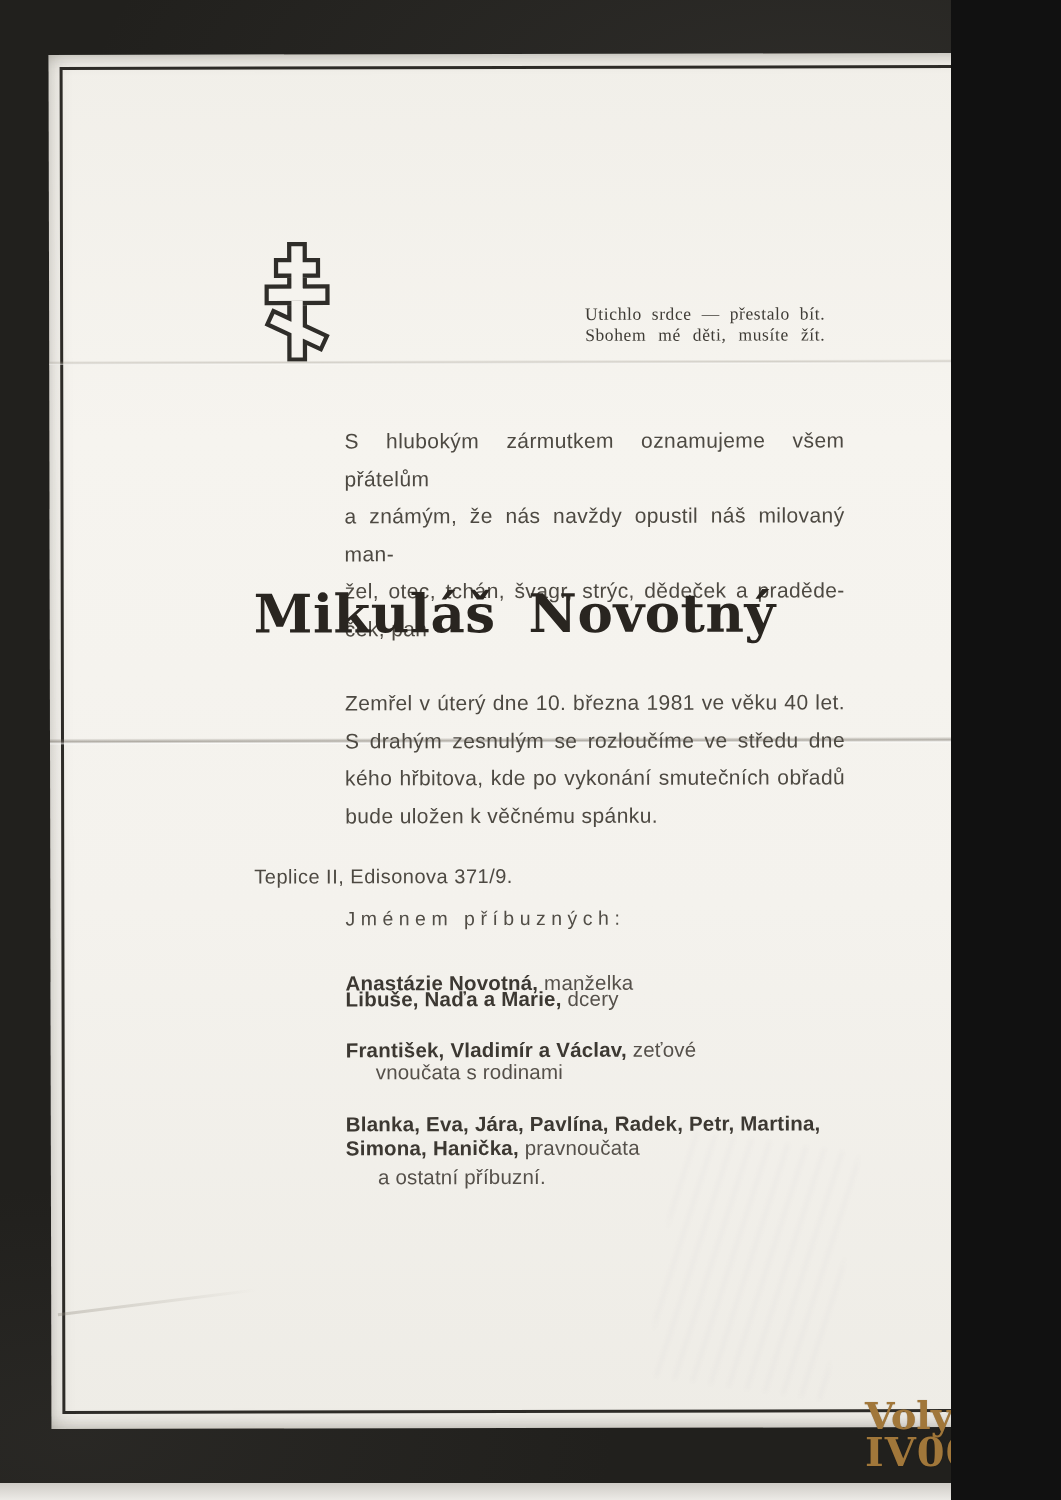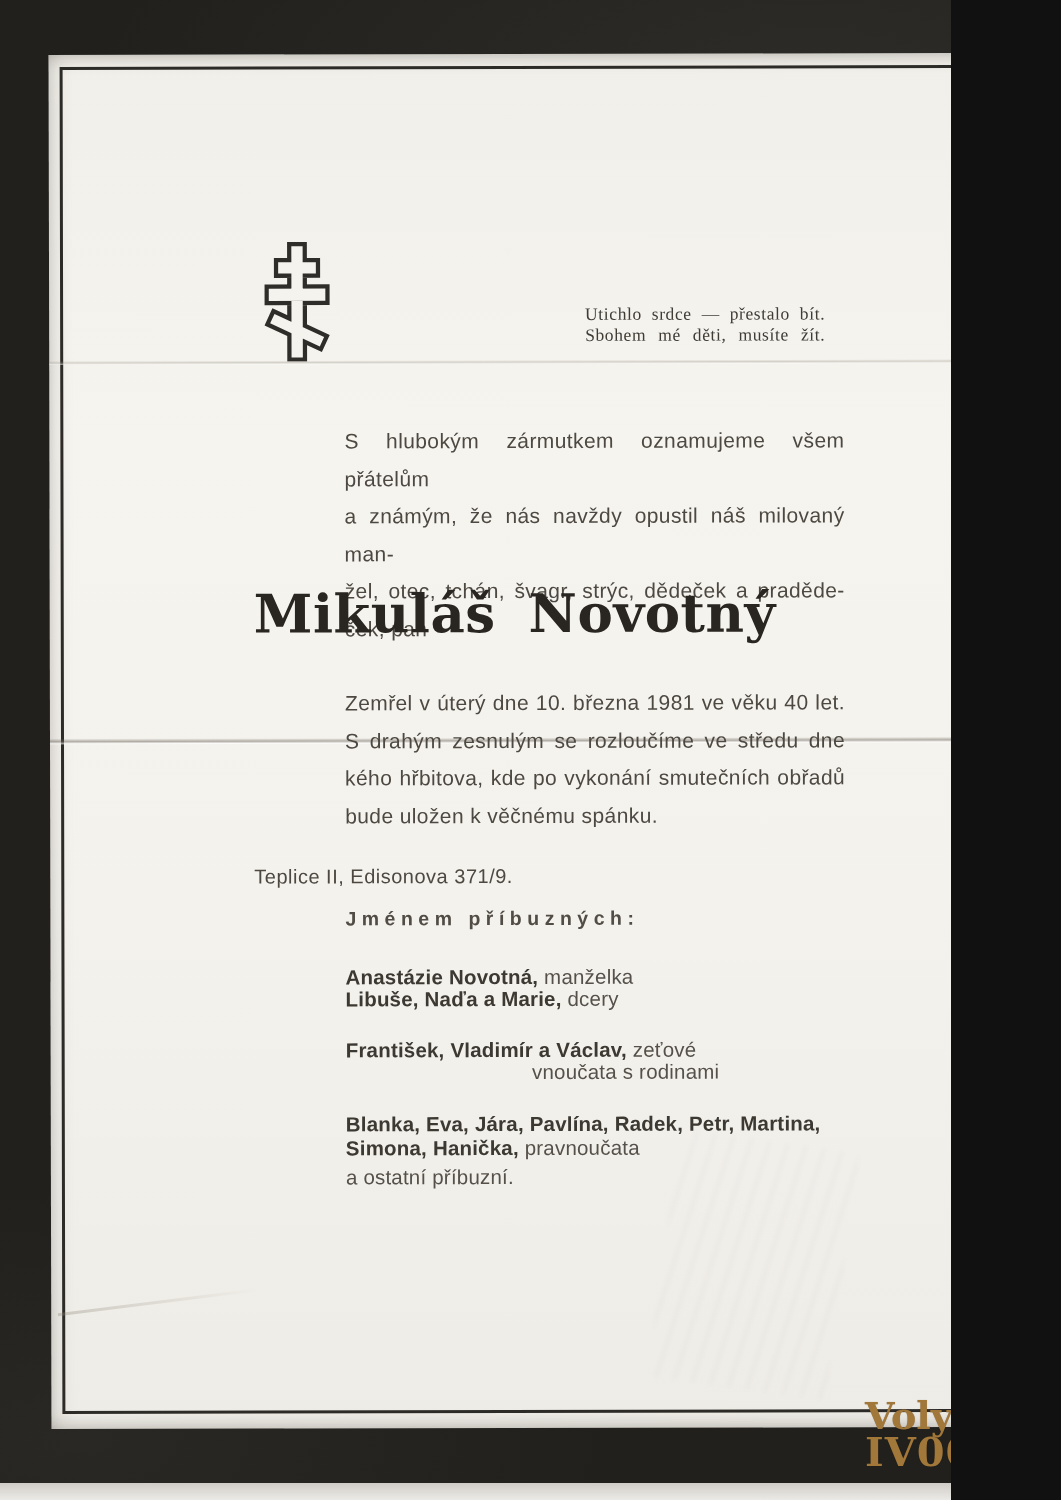--- a/index.html
+++ b/index.html
@@ -54,32 +54,32 @@
     letter-spacing:.4px; color:#4d4942;}
   .para1{left:295px; top:368px;}
   .para2{left:295px; top:630px;}
   
   .deceased{position:absolute; left:204px; top:528px; margin:0;
     font-family:"DejaVu Serif", serif; font-weight:bold; font-size:53px;
     letter-spacing:.5px; word-spacing:14px; color:#292520; white-space:nowrap;}
   .address{position:absolute; left:204px; top:811px; font-size:20px;
     letter-spacing:.5px; color:#4d4942;}
   .jmenem{position:absolute; left:295px; top:853px; font-size:19.5px;
-    letter-spacing:5.5px; color:#514d46;font-weight:bold;}
+    letter-spacing:5.5px; color:#514d46;}
   
   .relatives{position:absolute; left:295px; top:901px; width:530px; height:260px;}
   .rel-item{position:absolute; left:0; width:530px; font-size:20.5px; line-height:23.5px;
     letter-spacing:.2px; color:#55504a;}
-  .rel-item:nth-child(1){top:10px;}
+  .rel-item:nth-child(1){top:16px;}
   .rel-item:nth-child(2){top:32px;}
   .rel-item:nth-child(3){top:67px;margin-top:16px;}
   .rel-item:nth-child(4){top:105px;}
   .rel-item:nth-child(5){top:157px;}
-  .rel-item:nth-child(6){top:210px;}
-  .rel-line.ind{padding-left:30px;text-align:center;}
+  .rel-item:nth-child(6){top:210px;margin-left:32px;}
+  .rel-line.ind{padding-left:30px;}
   .rel-line .names{font-weight:bold; color:#3c3832;}
   .rel-line .relation{font-weight:normal; color:#55504a;}
   
   .watermark{position:absolute; left:865px; top:1398px; z-index:5;
     font-family:"DejaVu Serif", serif; font-weight:bold; line-height:36px;
     color:#a1773a; text-shadow:0 0 1px rgba(60,40,10,.35);}
   .watermark .wl1{font-size:38px;}
   .watermark .wl2{font-size:40px; letter-spacing:1px;}
 </style>
 </head>

